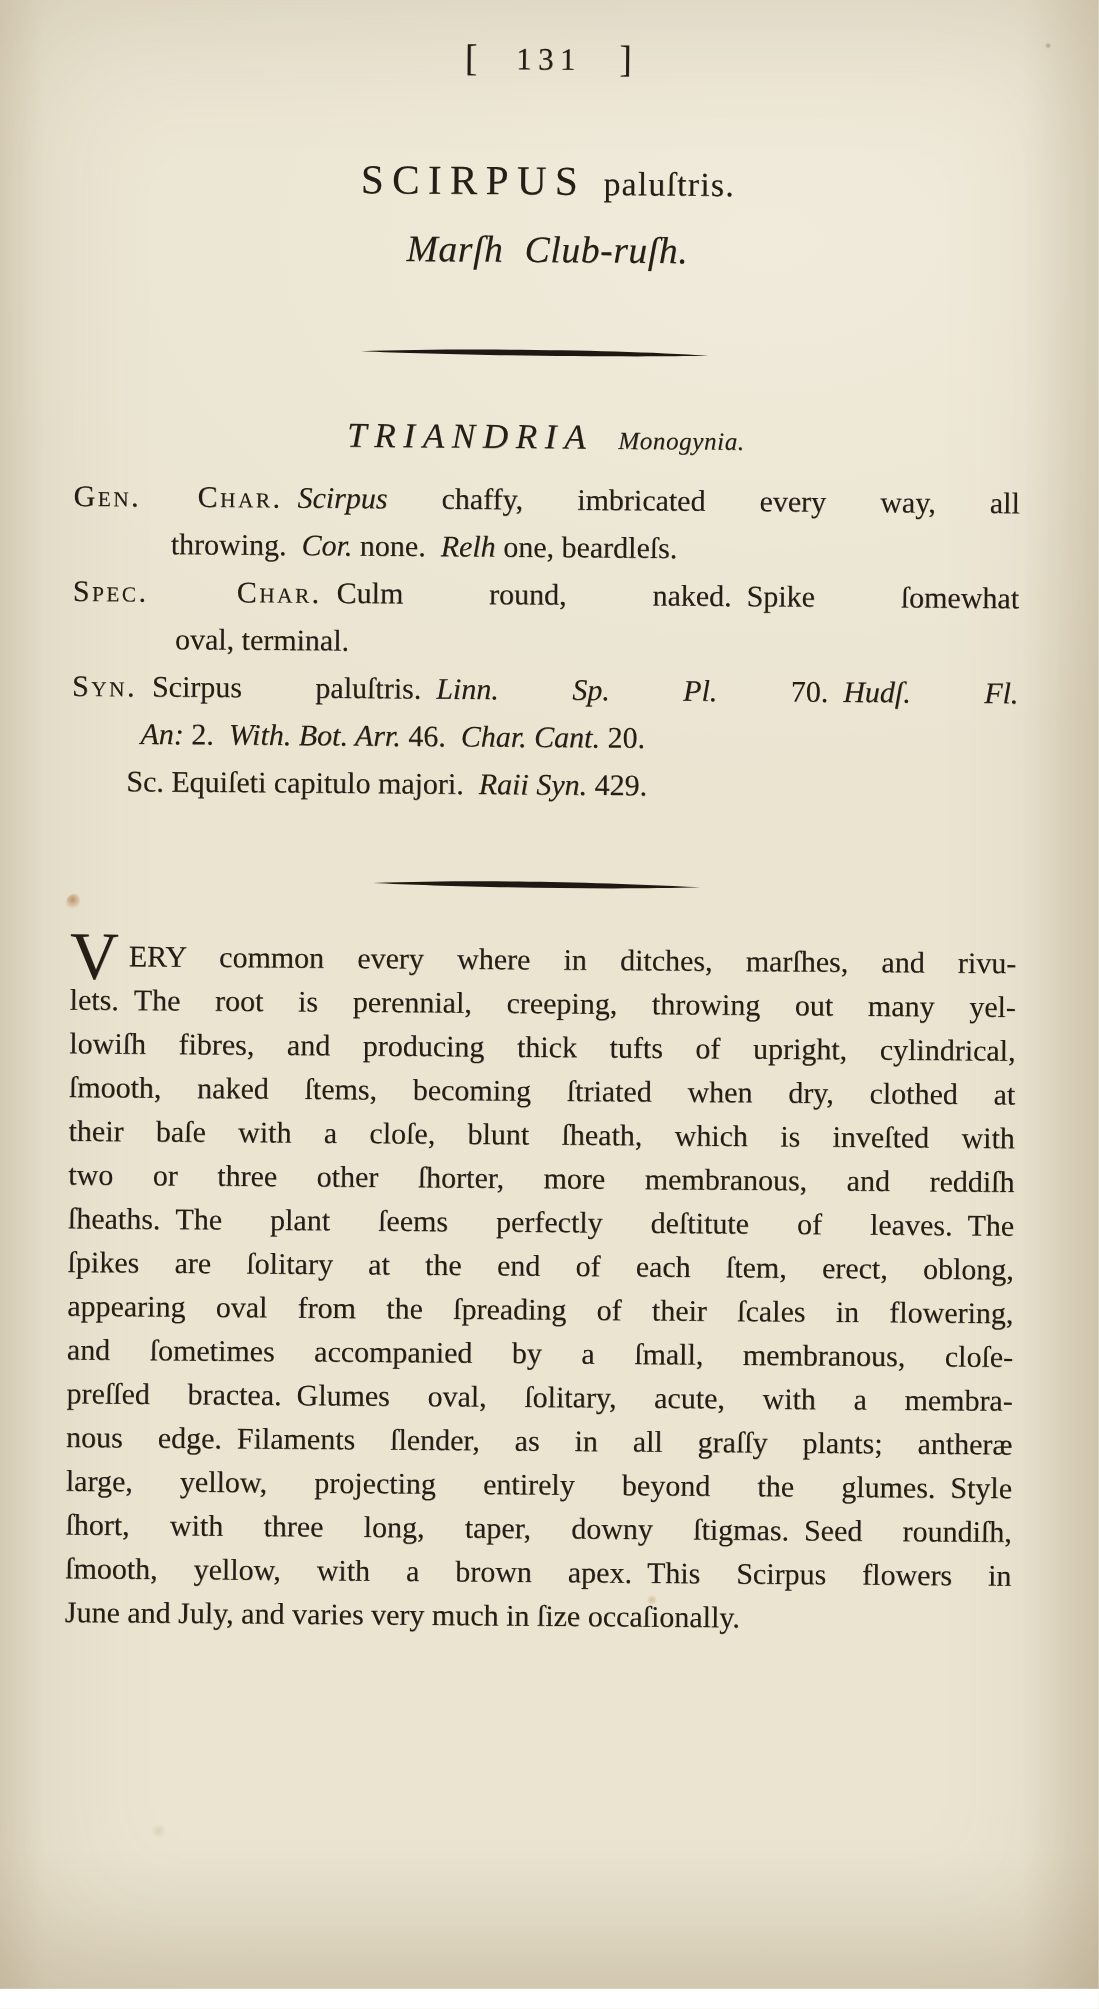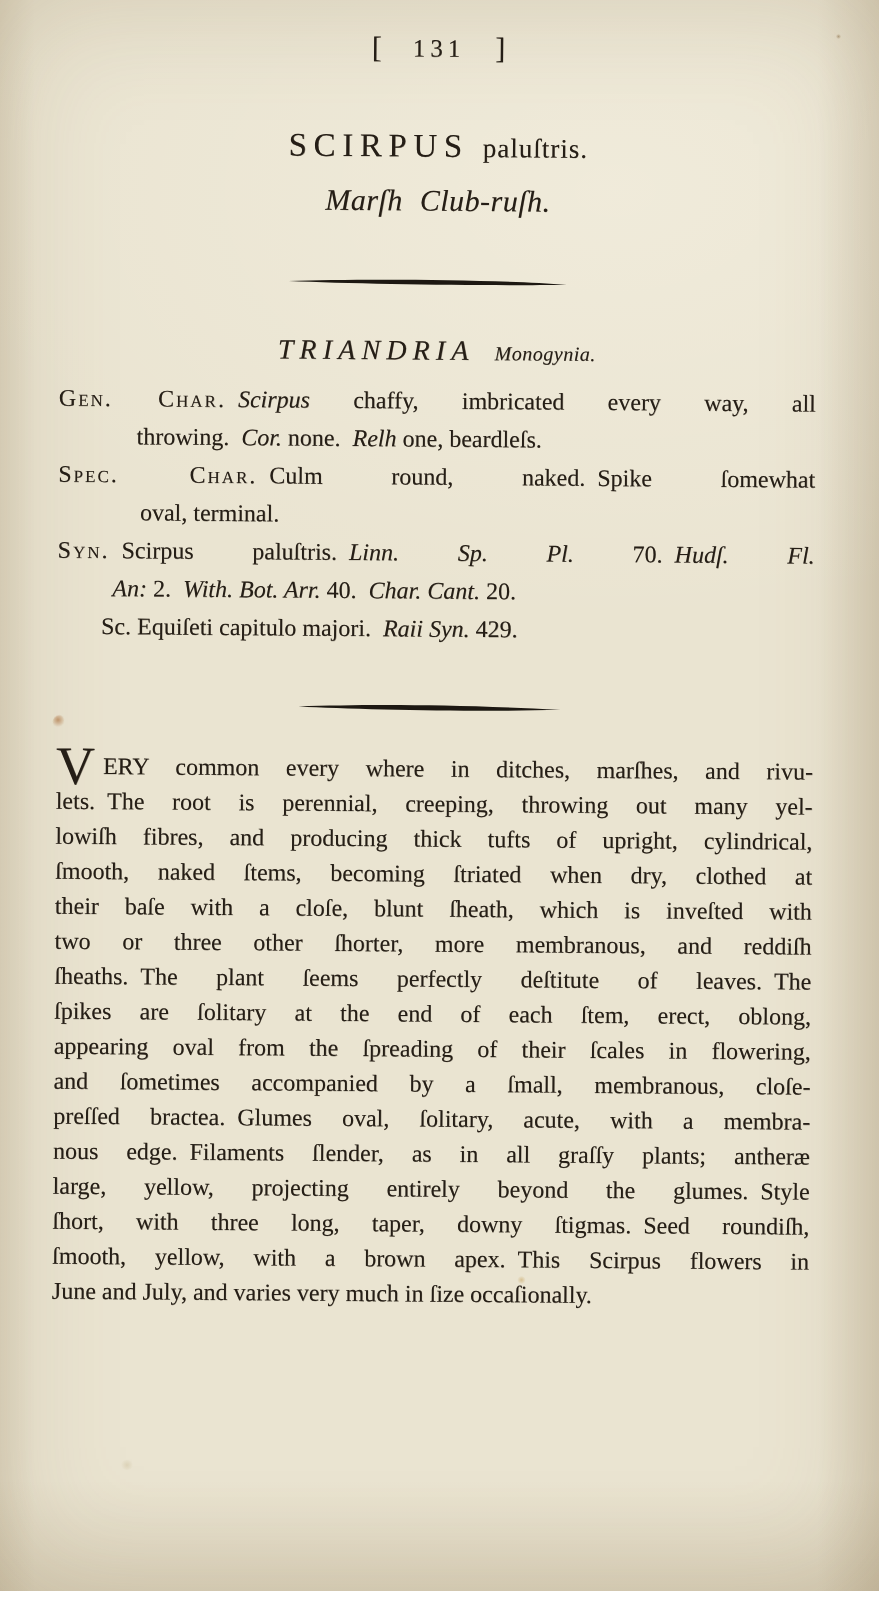--- a/index.html
+++ b/index.html
@@ -105,21 +105,21 @@
     <div class="class-line">
       <span class="cls">TRIANDRIA</span><span class="ord">Monogynia.</span>
     </div>
 
     <div class="textblock" id="notes">
         <div class="tline just"><span class="sc">Gen. Char.</span><span> </span><span class="it">Scirpus</span><span> chaffy, imbricated every way, all</span></div>
         <div class="tline" style="padding-left: 78px;"><span>throwing. </span><span class="it">Cor.</span><span> none. </span><span class="it">Relh</span><span> one, beardleſs.</span></div>
         <div class="tline just"><span class="sc">Spec. Char.</span><span> Culm round, naked. Spike ſomewhat</span></div>
         <div class="tline" style="padding-left: 82px;"><span>oval, terminal.</span></div>
         <div class="tline just"><span class="sc">Syn.</span><span> Scirpus paluſtris. </span><span class="it">Linn. Sp. Pl.</span><span> 70. </span><span class="it">Hudſ. Fl.</span></div>
-        <div class="tline" style="padding-left: 55px;"><span class="it">An:</span><span> 2. </span><span class="it">With. Bot. Arr.</span><span> 40. </span><span class="it">Char. Cant.</span><span> 20.</span></div>
+        <div class="tline" style="padding-left: 55px;"><span class="it">An:</span><span> 2. </span><span class="it">With. Bot. Arr.</span><span> 46. </span><span class="it">Char. Cant.</span><span> 20.</span></div>
         <div class="tline" style="padding-left: 44px;"><span>Sc. Equiſeti capitulo majori. </span><span class="it">Raii Syn.</span><span> 429.</span></div>
       </div>
 
     <div class="rule rule2">
       <svg width="266" height="11" viewBox="0 0 266 11" xmlns="http://www.w3.org/2000/svg">
         <path d="M2,4.8 C70,2.2 150,1.2 264,6.2 C180,9.2 60,7.2 2,4.8 Z"></path>
       </svg>
     </div>
 
     <div class="textblock" id="paragraph">

